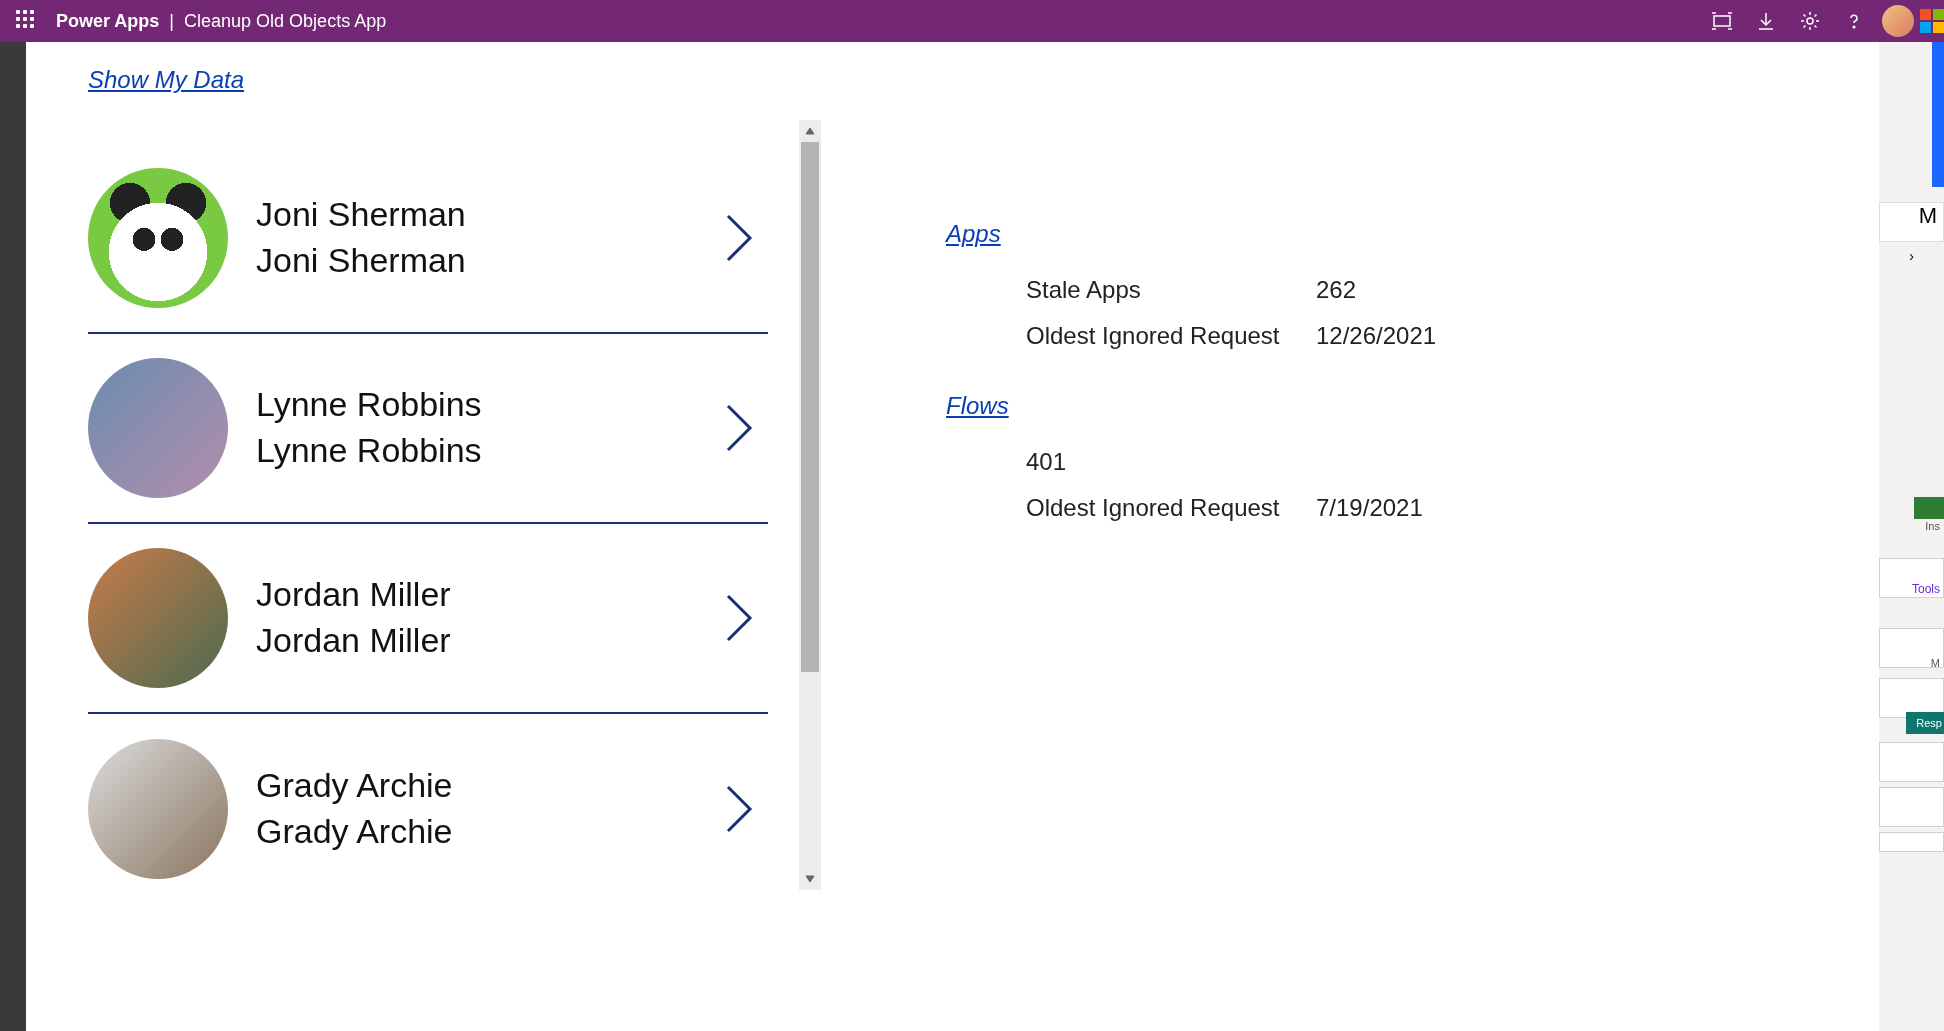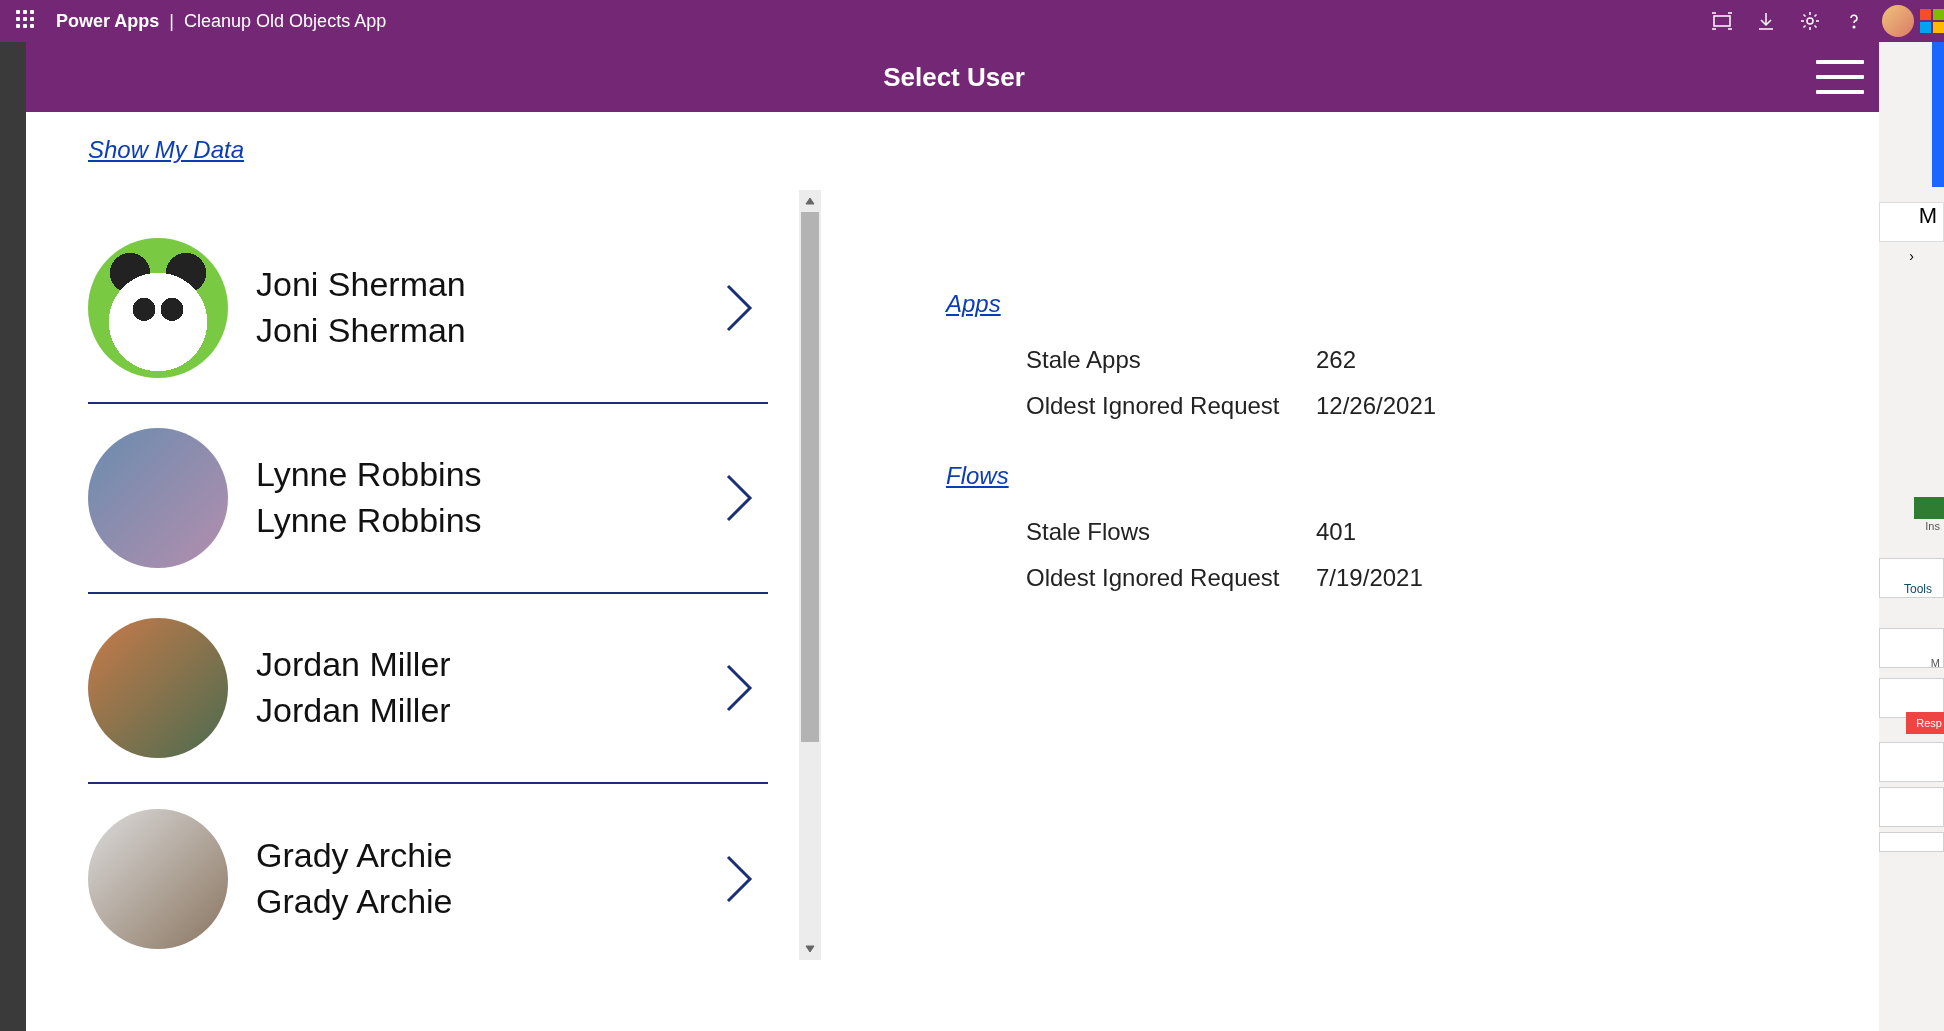--- a/index.html
+++ b/index.html
@@ -235,22 +235,22 @@
       right: 0; top: 42px; bottom: 0;
       width: 65px;
       background: #f3f2f1;
     }
     .far-right .blue { position:absolute; top:0; right:0; width:12px; height:145px; background:#1a66ff;}
     .far-right .grey1 { position:absolute; top:160px; left:0; right:0; height:40px; background:#fff; border:1px solid #ddd; font-size:22px; text-align:right; padding-right:6px;}
     .far-right .grey2 { position:absolute; top:206px; left:0; right:0; height:24px; font-size:14px; text-align:center;}
     .far-right .block { position:absolute; left:0; right:0; height:40px; background:#fff; border:1px solid #d0d0d0;}
     .far-right .lbl { position:absolute; right:4px; font-size:11px; color:#555;}
     .far-right .grn { position:absolute; top:455px; right:0; width:30px; height:22px; background:#2e7d32;}
-    .far-right .txt-tools{position:absolute;top:540px;right:12px;font-size:12px;color:#0c4a6e;}
-    .far-right .resp{position:absolute;top:670px;right:0;width:38px;height:22px;background:#ef4444;color:#fff;font-size:11px;text-align:right;padding-right:2px;line-height:22px;}
+    .far-right .txt-tools{position:absolute;top:540px;right:4px;font-size:12px;color:#6d28d9;}
+    .far-right .resp{position:absolute;top:670px;right:0;width:38px;height:22px;background:#0f766e;color:#fff;font-size:11px;text-align:right;padding-right:2px;line-height:22px;}
   </style>
 </head>
 <body>
 
 <div class="app-bar">
   <div class="waffle">
     <span></span>
       <span></span>
       <span></span>
       <span></span>
@@ -298,28 +298,20 @@
       <span></span>
       <span></span>
       <span></span>
     </div>
 </div>
 
 <div class="gutter-left"></div>
 <div class="gutter-right-dark"></div>
 
 <div class="canvas">
-  <div class="page-header">
-    <span>Select User</span>
-    <div class="hamburger">
-      <span></span>
-        <span></span>
-        <span></span>
-    </div>
-  </div>
 
   <div class="page-body">
     <div class="left-col">
       <span class="show-link">Show My Data</span>
 
       <div class="list-wrap">
         <div class="list">
 
           <div class="user-row">
             <div class="avatar panda"></div>
@@ -400,21 +392,20 @@
       </div>
       <div class="kv">
         <div class="k">Oldest Ignored Request</div>
         <div>12/26/2021</div>
       </div>
 
       <div class="section-gap"></div>
 
       <span class="section-link">Flows</span>
       <div class="kv">
-        <div class="k">Stale Flows</div>
         <div>401</div>
       </div>
       <div class="kv">
         <div class="k">Oldest Ignored Request</div>
         <div>7/19/2021</div>
       </div>
     </div>
   </div>
 </div>
 

